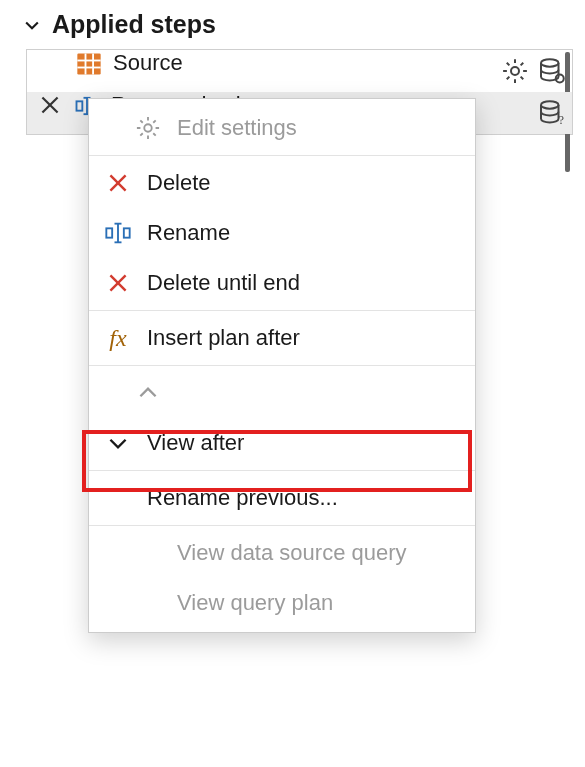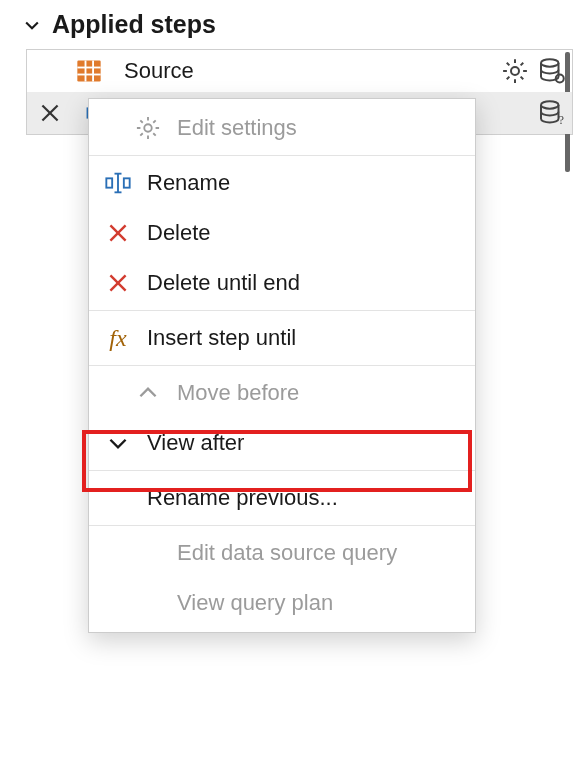--- a/index.html
+++ b/index.html
@@ -24,24 +24,23 @@
     font-size: 25px;
     font-weight: 600;
   }
   .steps-box {
     margin: 0 12px 0 4px;
     border: 1px solid #cfcfcf;
     position: relative;
   }
   .step-row {
     display: flex;
-    align-items: center;
     height: 42px;
     padding: 0 6px 0 10px;
-    gap: 21px;
+    gap: 10px;
     position: relative;
   }
   .step-row.first { padding-left: 48px; }
   .step-row.selected { background: #ececec; }
   .step-icon { width: 28px; height: 28px; flex: 0 0 28px; }
   .step-label {
     font-size: 22px;
     flex: 1 1 auto;
     white-space: nowrap;
     overflow: hidden;
@@ -195,88 +194,87 @@
           <path d="M12 2.5v3M12 18.5v3M21.5 12h-3M5.5 12h-3M18.6 5.4l-2.1 2.1M7.5 16.5l-2.1 2.1M18.6 18.6l-2.1-2.1M7.5 7.5 5.4 5.4"></path>
         </g>
       </svg>
     </span>
     <span>Edit settings</span>
   </div>
   <div class="ctx-sep"></div>
 
   <div class="ctx-item">
     <span class="ctx-icon">
+      <svg viewBox="0 0 24 24" width="26" height="26">
+        <line x1="5" y1="5" x2="19" y2="19" stroke="#d23b2f" stroke-width="2.2"></line>
+        <line x1="19" y1="5" x2="5" y2="19" stroke="#d23b2f" stroke-width="2.2"></line>
+      </svg>
+    </span>
+    <span>Delete</span>
+  </div>
+
+  <div class="ctx-item">
+    <span class="ctx-icon">
       <svg viewBox="0 0 24 24" width="28" height="28">
         <rect x="2" y="8" width="5" height="8" fill="none" stroke="#2a6fb6" stroke-width="1.6"></rect>
         <rect x="17" y="8" width="5" height="8" fill="none" stroke="#2a6fb6" stroke-width="1.6"></rect>
         <line x1="12" y1="4" x2="12" y2="20" stroke="#2a6fb6" stroke-width="1.6"></line>
         <line x1="9" y1="4" x2="15" y2="4" stroke="#2a6fb6" stroke-width="1.6"></line>
         <line x1="9" y1="20" x2="15" y2="20" stroke="#2a6fb6" stroke-width="1.6"></line>
       </svg>
     </span>
     <span>Rename</span>
   </div>
 
   <div class="ctx-item">
     <span class="ctx-icon">
       <svg viewBox="0 0 24 24" width="26" height="26">
         <line x1="5" y1="5" x2="19" y2="19" stroke="#d23b2f" stroke-width="2.2"></line>
         <line x1="19" y1="5" x2="5" y2="19" stroke="#d23b2f" stroke-width="2.2"></line>
       </svg>
     </span>
-    <span>Delete</span>
-  </div>
-
-  <div class="ctx-item">
-    <span class="ctx-icon">
-      <svg viewBox="0 0 24 24" width="26" height="26">
-        <line x1="5" y1="5" x2="19" y2="19" stroke="#d23b2f" stroke-width="2.2"></line>
-        <line x1="19" y1="5" x2="5" y2="19" stroke="#d23b2f" stroke-width="2.2"></line>
-      </svg>
-    </span>
     <span>Delete until end</span>
   </div>
   <div class="ctx-sep"></div>
 
   <div class="ctx-item">
     <span class="ctx-icon">
       <span style="font-family:'Times New Roman',serif;font-style:italic;font-size:24px;color:#a16207;">fx</span>
     </span>
-    <span>Insert step until</span>
+    <span>Insert plan after</span>
   </div>
   <div class="ctx-sep"></div>
 
   <div class="ctx-item disabled">
     <span class="ctx-icon">
       <svg viewBox="0 0 24 24" width="26" height="26">
           <polyline points="5 15 12 8 19 15" fill="none" stroke="#9b9b9b" stroke-width="2.2"></polyline>
         </svg>
     </span>
-    <span>Move before</span>
   </div>
 
   <div class="ctx-item">
     <span class="ctx-icon">
       <svg viewBox="0 0 24 24" width="26" height="26">
           <polyline points="5 9 12 16 19 9" fill="none" stroke="#1a1a1a" stroke-width="2.2"></polyline>
         </svg>
     </span>
     <span>View after</span>
   </div>
   <div class="ctx-sep"></div>
 
   <div class="ctx-item noicon">
     <span class="ctx-icon"></span>
     <span>Rename previous...</span>
   </div>
   <div class="ctx-sep"></div>
 
   <div class="ctx-item disabled noicon">
     <span class="ctx-icon"></span>
-    <span>Edit data source query</span>
+    <span>View data source query</span>
   </div>
 
   <div class="ctx-item disabled noicon">
     <span class="ctx-icon"></span>
     <span>View query plan</span>
   </div>
 
 </div>
 
 <div class="highlight-box"></div>

